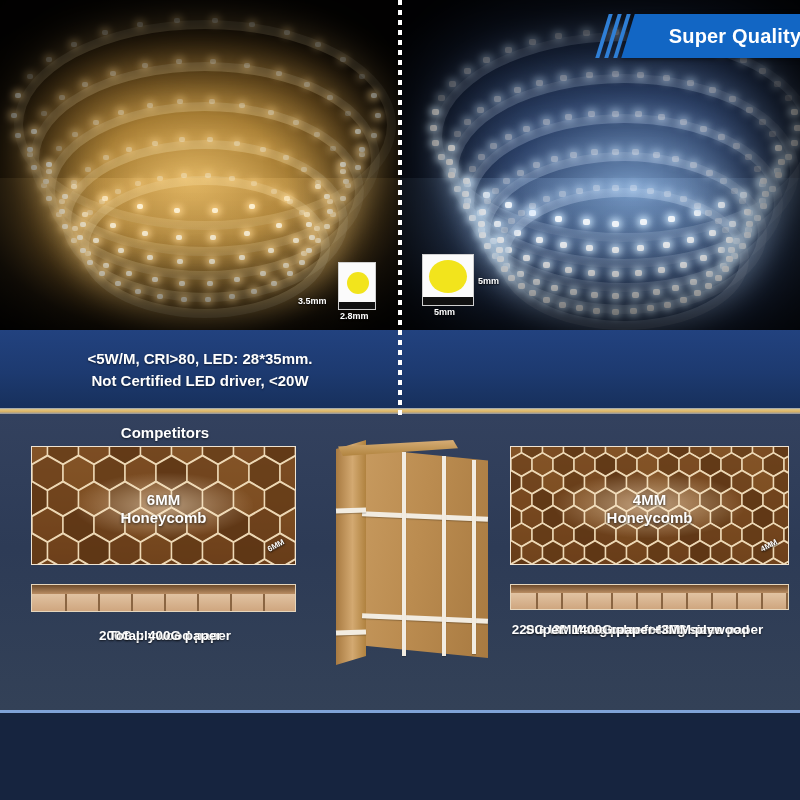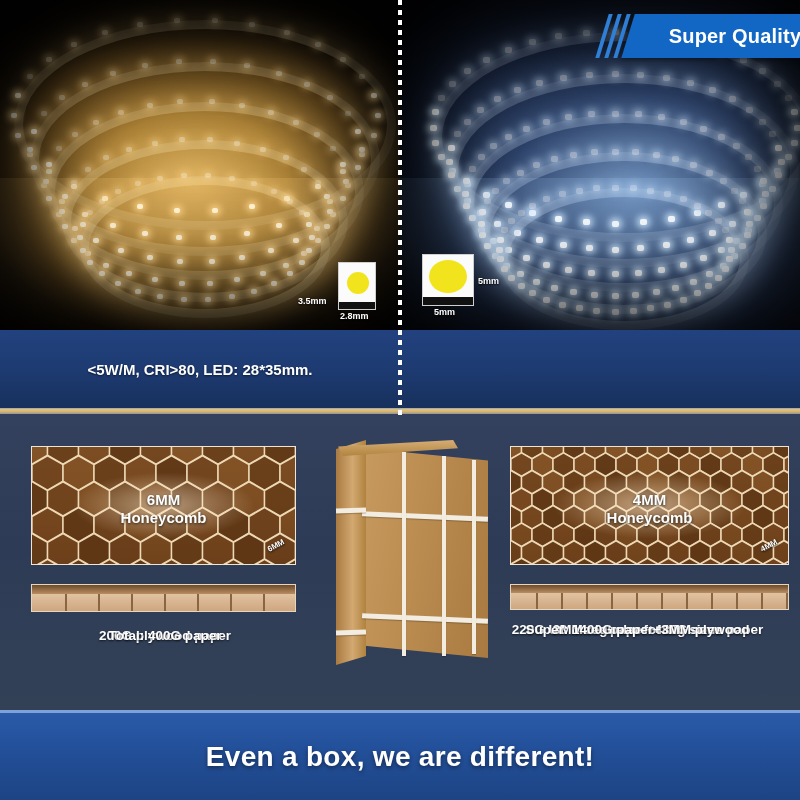--- a/index.html
+++ b/index.html
@@ -521,29 +521,31 @@
       <div class="sq-badge"></div>
       <div class="sq-text">Super Quality</div>
     </div>
   </div>
 
   <div class="vdash"></div>
 
   <div class="spec-row">
     <div class="spec left">
       <div>&lt;5W/M, CRI&gt;80, LED: 28*35mm.</div>
+      <div>Not Certified LED driver, &lt;20W</div>
     </div>
     <div class="spec right">
     </div>
   </div>
 
   <div class="gold-rule" style="top:408px;"></div>
 
   <div class="mid">
 
+    <div class="col-title" style="left:0;top:10px;width:330px;">Competitors</div>
 
     <div class="hc" style="left:31px;top:32px;width:263px;height:117px;">
       <div class="hc-inner" id="hc-left"><svg width="263" height="117" viewBox="0 0 263 117" preserveAspectRatio="none">
             <polygon points="0.0,-17.1 15.5,-8.2 15.5,8.2 0.0,17.1 -15.5,8.2 -15.5,-8.2" fill="rgba(90,52,20,0.55)" stroke="#eed9b6" stroke-width="1.4"></polygon>
             <polygon points="31.0,-17.1 46.5,-8.2 46.5,8.2 31.0,17.1 15.5,8.2 15.5,-8.2" fill="rgba(90,52,20,0.82)" stroke="#eed9b6" stroke-width="1.4"></polygon>
             <polygon points="62.0,-17.1 77.5,-8.2 77.5,8.2 62.0,17.1 46.5,8.2 46.5,-8.2" fill="rgba(90,52,20,0.64)" stroke="#eed9b6" stroke-width="1.4"></polygon>
             <polygon points="93.0,-17.1 108.5,-8.2 108.5,8.2 93.0,17.1 77.5,8.2 77.5,-8.2" fill="rgba(90,52,20,0.91)" stroke="#eed9b6" stroke-width="1.4"></polygon>
             <polygon points="124.0,-17.1 139.5,-8.2 139.5,8.2 124.0,17.1 108.5,8.2 108.5,-8.2" fill="rgba(90,52,20,0.73)" stroke="#eed9b6" stroke-width="1.4"></polygon>
             <polygon points="155.0,-17.1 170.5,-8.2 170.5,8.2 155.0,17.1 139.5,8.2 139.5,-8.2" fill="rgba(90,52,20,0.55)" stroke="#eed9b6" stroke-width="1.4"></polygon>
             <polygon points="186.0,-17.1 201.5,-8.2 201.5,8.2 186.0,17.1 170.5,8.2 170.5,-8.2" fill="rgba(90,52,20,0.82)" stroke="#eed9b6" stroke-width="1.4"></polygon>
@@ -831,16 +833,13 @@
     <div class="band" style="left:26px;top:176px;width:126px;height:5px;transform:rotate(2.6deg);"></div>
     <div class="band" style="left:0px;top:68px;width:30px;height:5px;transform:rotate(-2deg);"></div>
     <div class="band" style="left:0px;top:190px;width:30px;height:5px;transform:rotate(-2deg);"></div>
     <div class="band" style="left:66px;top:12px;width:4px;height:204px;"></div>
     <div class="band" style="left:106px;top:16px;width:4px;height:200px;"></div>
     <div class="band" style="left:136px;top:20px;width:4px;height:194px;"></div>
   </div>
 
   <div class="blue-rule" style="top:710px;"></div>
 
-  <div class="bottom">
-    <span>Even a box, we are different!</span>
-  </div>
 </div>
 
 </body></html>

